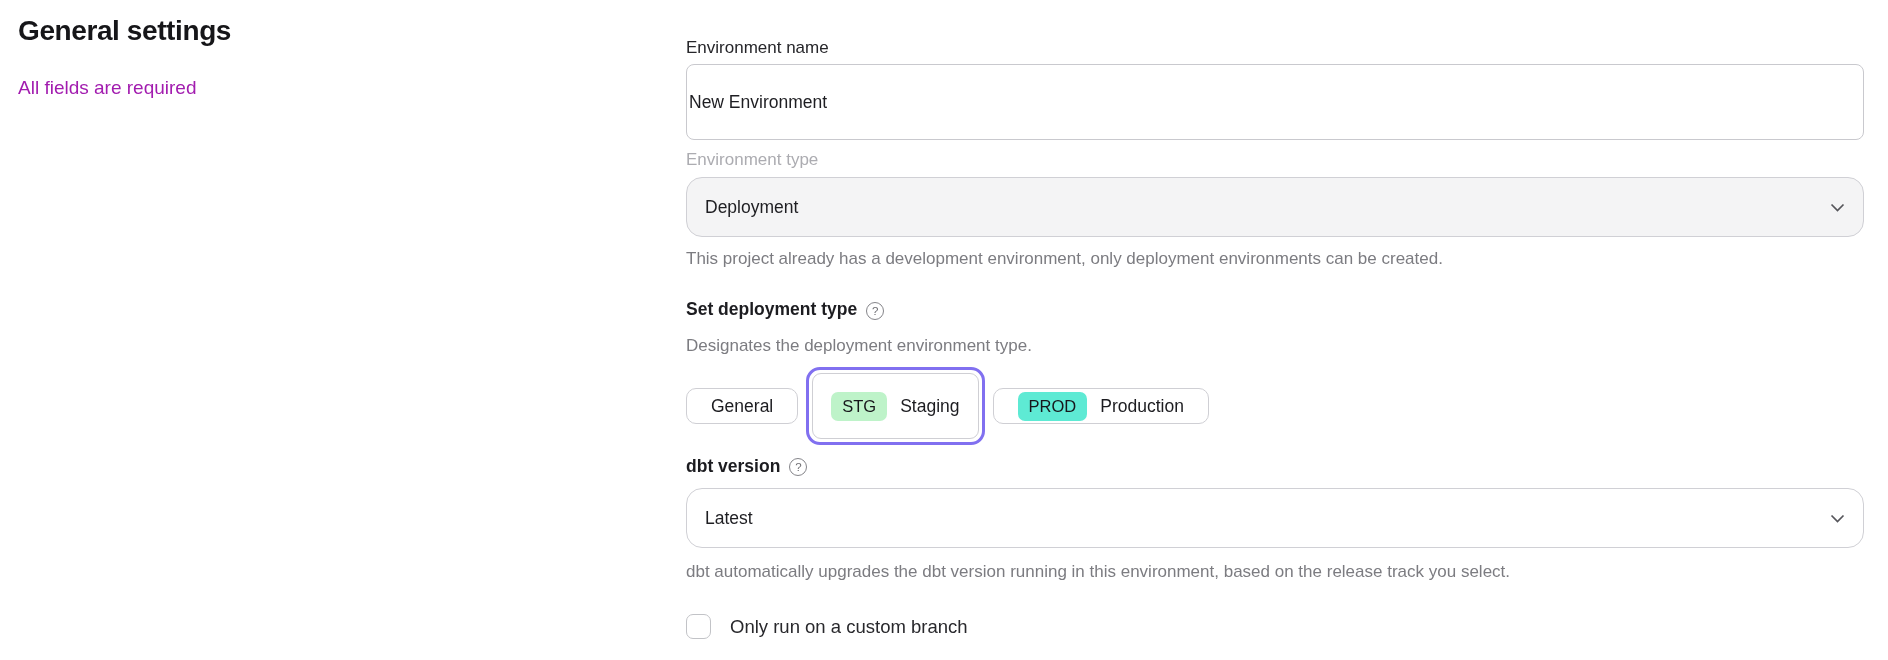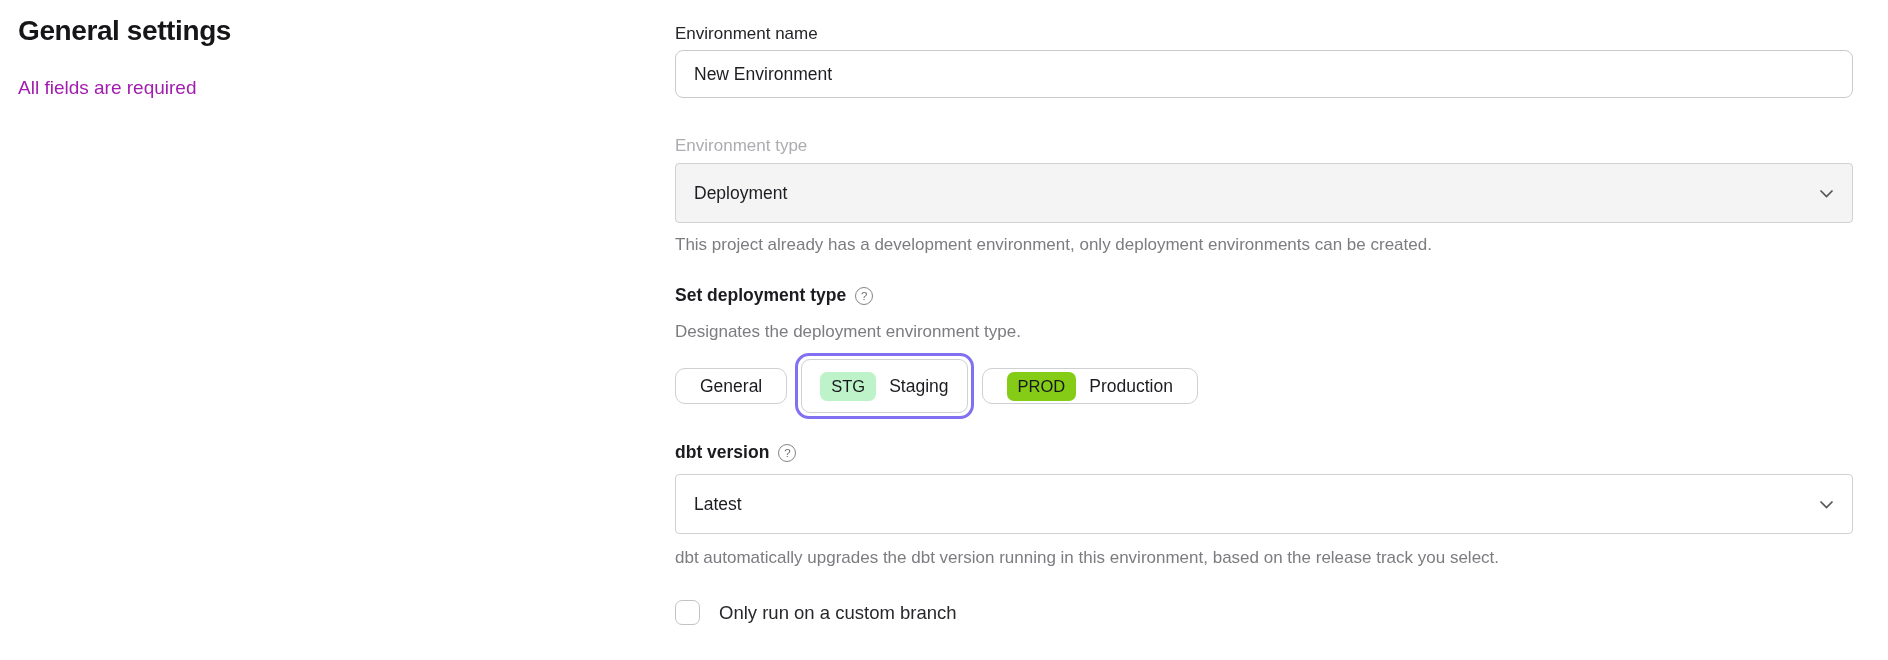--- a/index.html
+++ b/index.html
@@ -7,65 +7,65 @@
     font-family:"Liberation Sans", sans-serif; color:#1e1e22; overflow:hidden; }
   .stage { position:relative; width:1888px; height:660px; }
 
   
   .page-title { position:absolute; left:18px; top:15px; font-size:28px;
     font-weight:700; letter-spacing:-0.4px; color:#161619; }
   .page-subtitle { position:absolute; left:18px; top:77px; font-size:19px; color:#a21caf; }
 
   
   .form { position:absolute; left:675px; top:0; width:1178px; height:660px; }
-  .form > * { position:absolute; left:0; }
+  .form > * { position:absolute; left:11px;margin-top:14px; }
 
   .field-label { font-size:17px; font-weight:500; color:#26262a; }
   .field-label.disabled { color:#acacb1; }
   .bold-label { font-size:17.5px; font-weight:700; color:#1c1c20;
     display:inline-flex; align-items:center; }
   .helper { font-size:17px; color:#7c7c81; }
 
-  .text-input { top:50px; width:1178px; height:48px; border:1px solid #c9c9ce;
+  .text-input { top:50px; width:1178px; height:76px; border:1px solid #c9c9ce;
     border-radius:8px; background:#fff; font-family:"Liberation Sans",sans-serif;
-    font-size:17.5px; color:#1e1e22; padding:0 18px; outline:none; }
+    font-size:17.5px; color:#1e1e22; padding:0 2px; outline:none; }
 
-  .select { width:1178px; height:60px; border:1px solid #d0d0d5; border-radius:4px;
+  .select { width:1178px; height:60px; border:1px solid #d0d0d5; border-radius:16px;
     background:#fff; display:flex; align-items:center; padding:0 18px;
     font-size:17.5px; color:#1e1e22; cursor:pointer; }
   .select.disabled { background:#f4f4f5; }
   .select .chevron { margin-left:auto; display:flex; align-items:center; }
 
   .help-icon { display:inline-flex; align-items:center; justify-content:center;
     width:18px; height:18px; border:1.4px solid #85858a; border-radius:50%;
     font-size:11.5px; font-weight:500; color:#6d6d72; margin-left:9px; cursor:pointer; }
 
   .btn-row { top:353px; display:flex; align-items:center; gap:8px; }
   .pill-btn { height:36px; display:inline-flex; align-items:center; gap:13px;
     border:1px solid #cfcfd4; border-radius:10px; background:#fff; padding:0 24px;
     font-family:"Liberation Sans",sans-serif; font-size:17.5px; font-weight:500;
     color:#1c1c20; cursor:pointer; }
   .ring { border:3px solid #8170f0; border-radius:14px; padding:3px; background:#fff; }
-  .ring .pill-btn { height:54px; border-radius:9px; padding:9px 18px; }
+  .ring .pill-btn { height:66px; border-radius:9px; padding:9px 18px; }
   .badge { display:inline-block; padding:5px 11px; border-radius:7px;
     font-size:16.5px; font-weight:500; color:#17171b; }
   .badge-stg { background:#bef3c9; }
-  .badge-prod { background:#84cc16; }
+  .badge-prod { background:#5eead4; }
 
   .checkbox-row { top:600px; display:flex; align-items:center; gap:19px; }
   .checkbox { width:25px; height:25px; border:1.5px solid #c2c3c7; border-radius:7px;
     background:#fff; cursor:pointer; flex:0 0 auto; }
   .checkbox-label { font-size:18.5px; font-weight:500; color:#28282c; }
 
   
   .lbl-env-name  { top:24px; }
   .lbl-env-type  { top:136px; }
   .sel-env-type  { top:163px; }
   .help-env-type { top:235px; }
-  .lbl-deploy    { top:285px; }
+  .lbl-deploy    { top:285px;align-items:flex-end; }
   .help-deploy   { top:322px;text-align:center; }
   .lbl-dbt       { top:442px; }
   .sel-dbt       { top:474px; }
   .help-dbt      { top:548px; }
 </style>
 </head>
 <body>
 
 <div class="stage">
 

